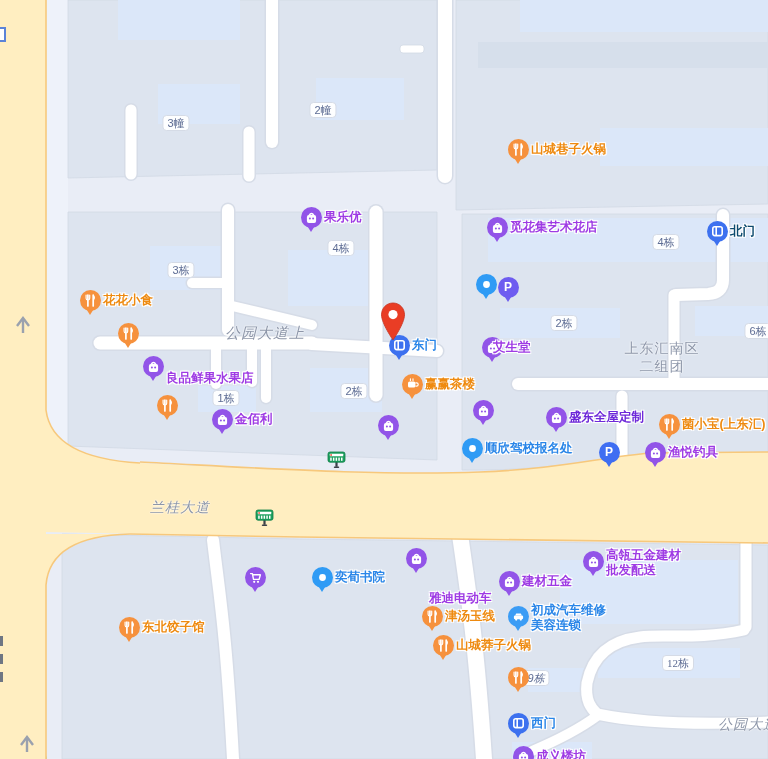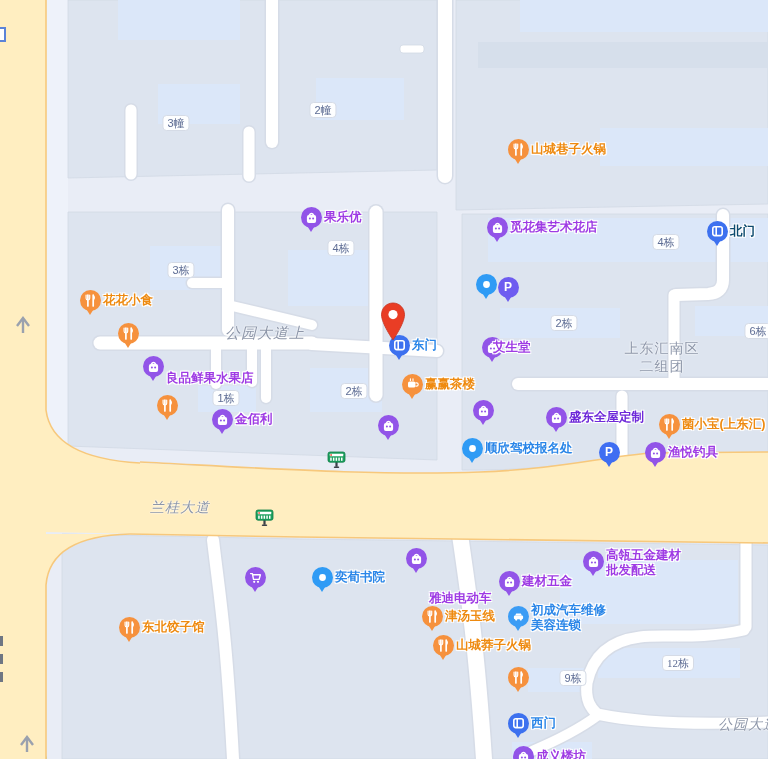--- a/index.html
+++ b/index.html
@@ -183,21 +183,21 @@
   <div class="layer" id="badge-layer">
       <div class="badge" style="left: 176px; top: 123px;">3幢</div>
       <div class="badge" style="left: 323px; top: 110px;">2幢</div>
       <div class="badge" style="left: 666px; top: 242px;">4栋</div>
       <div class="badge" style="left: 341px; top: 248px;">4栋</div>
       <div class="badge" style="left: 181px; top: 270px;">3栋</div>
       <div class="badge" style="left: 354px; top: 391px;">2栋</div>
       <div class="badge" style="left: 226px; top: 398px;">1栋</div>
       <div class="badge" style="left: 564px; top: 323px;">2栋</div>
       <div class="badge" style="left: 758px; top: 331px;">6栋</div>
-      <div class="badge" style="left: 573px; top: 678px;">9栋</div>
+      <div class="badge" style="left: 536px; top: 678px; font-style: italic;">9栋</div>
       <div class="badge" style="left: 678px; top: 663px; font-family: Liberation Serif, serif;">12栋</div>
     </div>
   <div class="layer" id="bus-layer">
       <div class="busstop" style="left: 326.5px; top: 451px;"><svg width="19" height="18" viewBox="0 0 19 18">
     <rect x="8.4" y="11" width="2.2" height="4.8" fill="#3c4048"></rect>
     <rect x="6.8" y="15.4" width="5.4" height="1.5" rx="0.7" fill="#3c4048"></rect>
     <rect x="1" y="1" width="17" height="10.2" rx="2" fill="#1ea05f" stroke="#0e7e46" stroke-width="0.8"></rect>
     <rect x="2.8" y="2.8" width="13.4" height="2.4" rx="0.5" fill="#fff"></rect>
     <circle cx="4.1" cy="4" r="0.9" fill="#e8503a"></circle>
     <rect x="3.2" y="6.6" width="1.5" height="3.2" fill="#fff"></rect>

